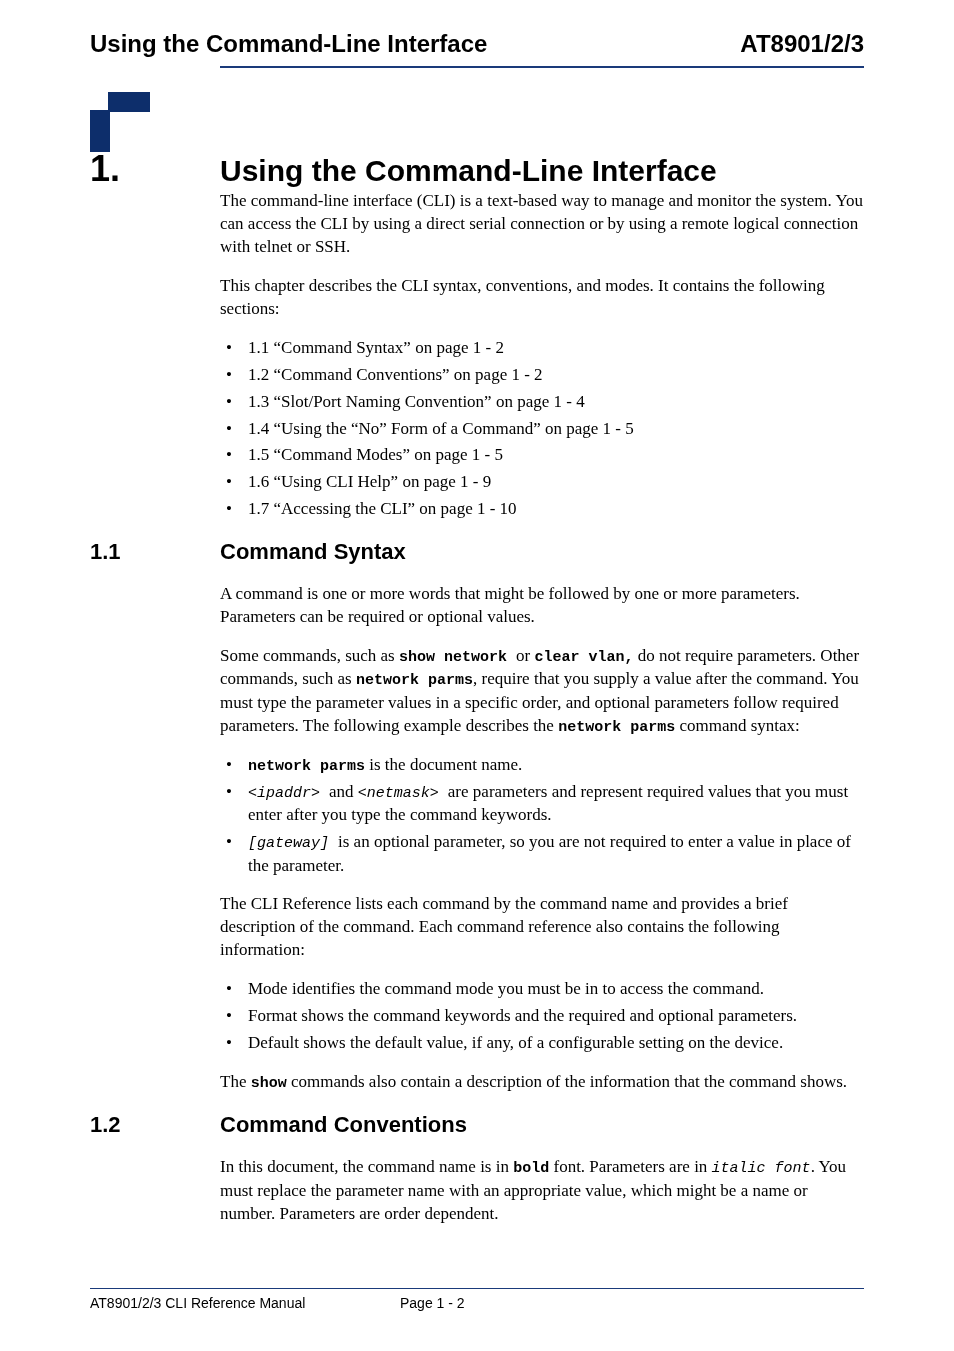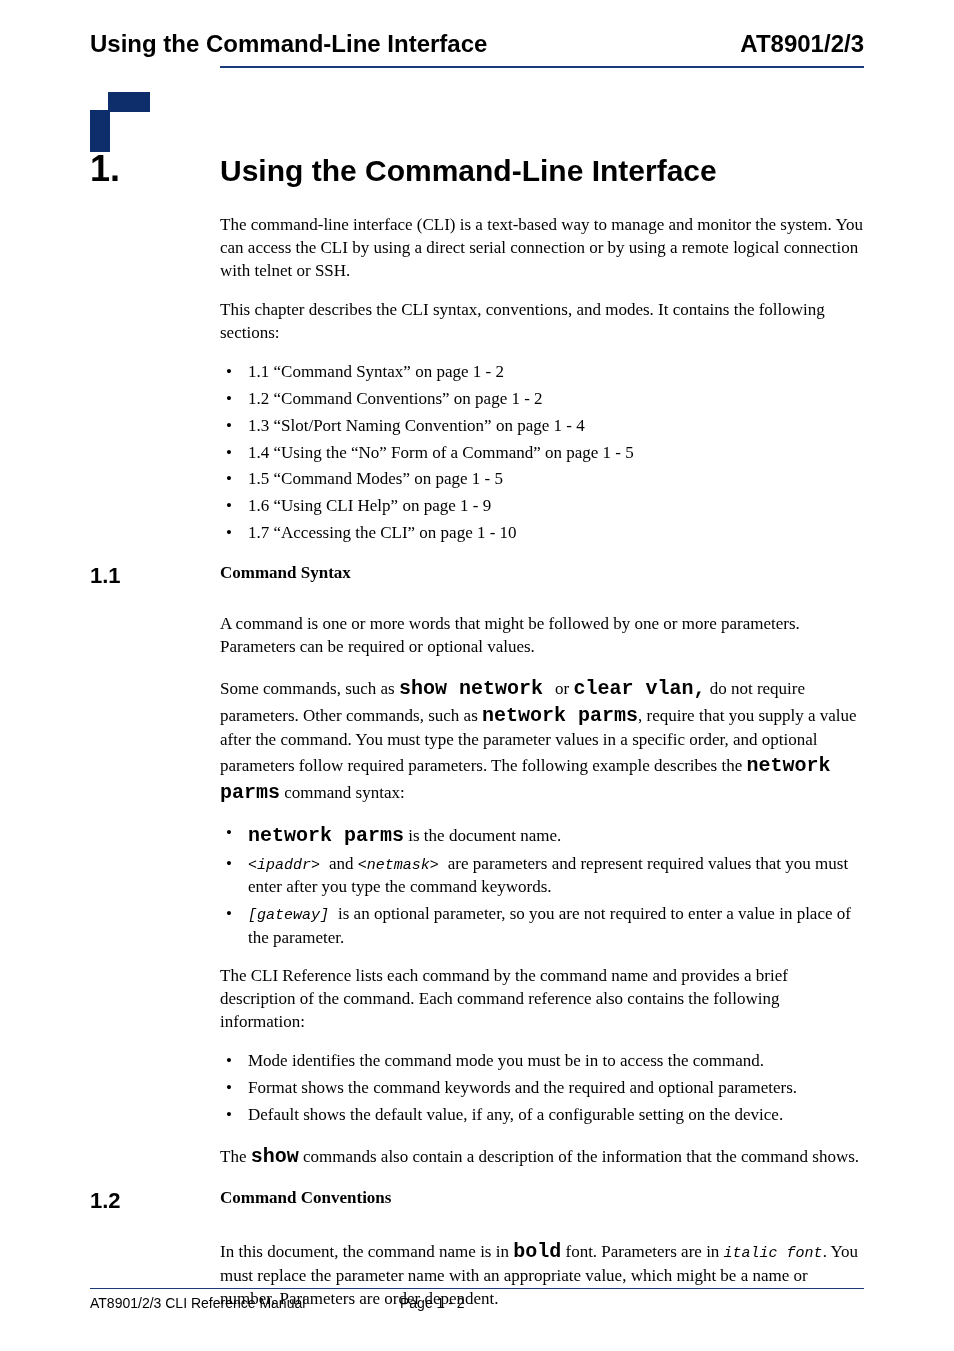--- a/index.html
+++ b/index.html
@@ -7,29 +7,29 @@
   .page { width: 954px; height: 1351px; position: relative; padding: 30px 90px 56px 90px; border-radius: 11px; }
   .header-row { display: flex; justify-content: space-between; align-items: baseline; margin-bottom: 8px; }
   .header-left, .header-right { font-family: Arial, Helvetica, sans-serif; font-weight: bold; font-size: 24px; }
   .hr-top { border: none; border-top: 2px solid #1a3a7a; margin-left: 130px; margin-bottom: 4px; }
   .logo { position: absolute; left: 90px; top: 92px; }
   .logo-top { width: 42px; height: 20px; background: #0d2e6b; position: absolute; left: 18px; top: 0; }
   .logo-bottom { width: 20px; height: 42px; background: #0d2e6b; position: absolute; left: 0; top: 18px; }
   .chapter-row { display: flex; margin-top: 80px; align-items: baseline; }
   .chapter-num { font-family: Arial, Helvetica, sans-serif; font-weight: bold; font-size: 36px; width: 130px; }
   .chapter-title { font-family: Arial, Helvetica, sans-serif; font-weight: bold; font-size: 30px; }
-  .body { margin-left: 130px; margin-top: 24px; font-size: 17px; line-height: 1.35; }
+  .body { margin-left: 130px; font-size: 17px; line-height: 1.35; }
   .body p { margin-bottom: 16px; }
   .body ul { list-style: none; margin-bottom: 16px; }
   .body ul li { position: relative; padding-left: 28px; margin-bottom: 4px; }
   .body ul li::before { content: "•"; position: absolute; left: 6px; top: 0; }
   .section-row { display: flex; align-items: flex-start; margin-top: 18px; margin-bottom: 18px; }
   .section-num { font-family: Arial, Helvetica, sans-serif; font-weight: bold; font-size: 22px; width: 130px; }
-  .section-title { font-family: Liberation Serif, serif; font-weight: bold; font-size: 17px; }
-  .monob { font-family: "Courier New", Courier, monospace; font-weight: bold; font-size: 20px; text-align: right; }
+  .section-title { font-family: Liberation Sans, sans-serif; font-weight: bold; font-size: 22px; }
+  .monob { font-family: "Courier New", Courier, monospace; font-weight: bold; font-size: 15px; text-align: right; }
   .monoi { font-family: "Courier New", Courier, monospace; font-style: italic; font-size: 15px; }
   .format-row { margin-bottom: 16px; }
   .format-label { font-weight: bold; display: inline-block; width: 100px; }
   .footer { position: absolute; left: 90px; right: 90px; bottom: 40px; }
   .footer-hr { border: none; border-top: 1px solid #1a3a7a; margin-bottom: 6px; }
   .footer-row { display: flex; font-size: 14px; font-family: Arial, Helvetica, sans-serif; }
   .footer-left { width: 310px; }
 </style>
 </head>
 <body>

